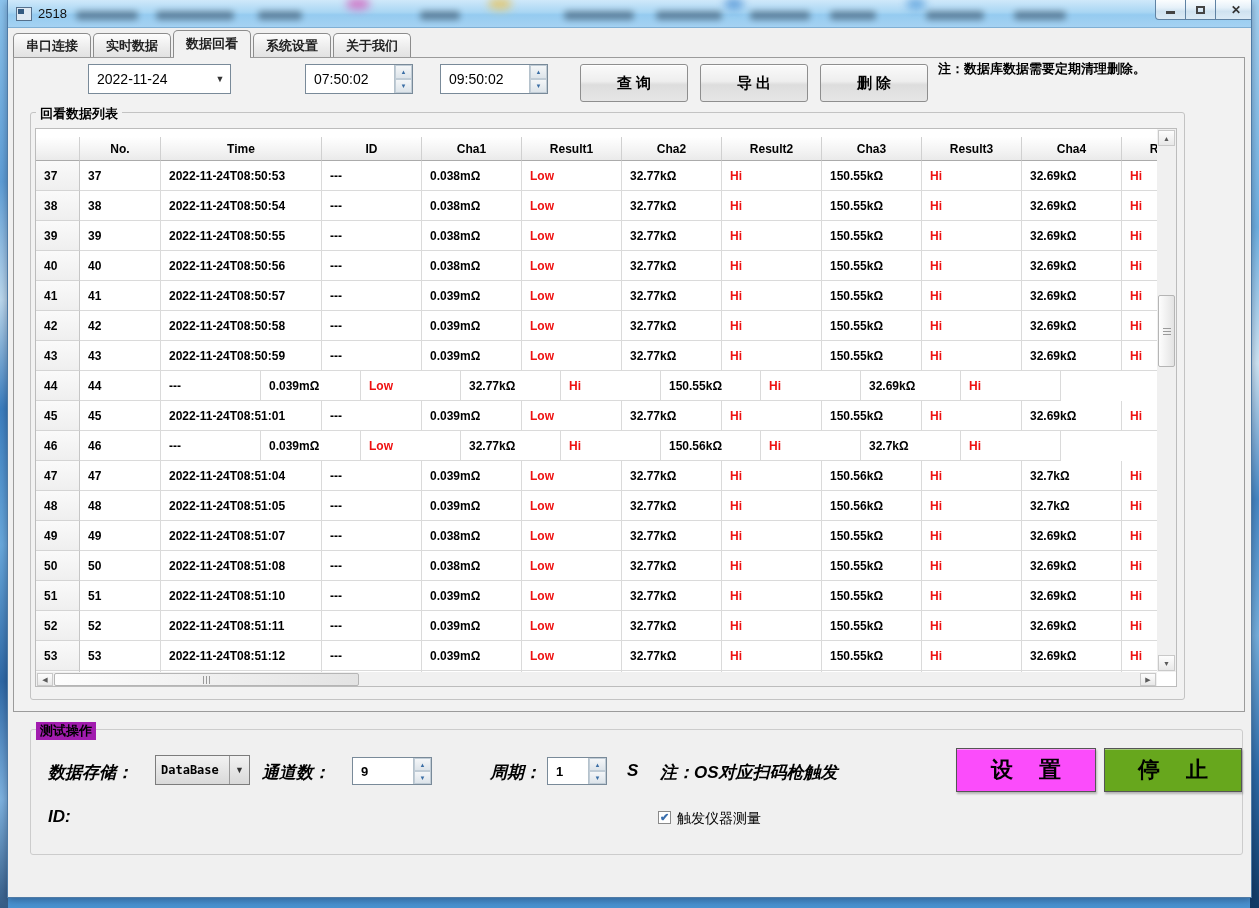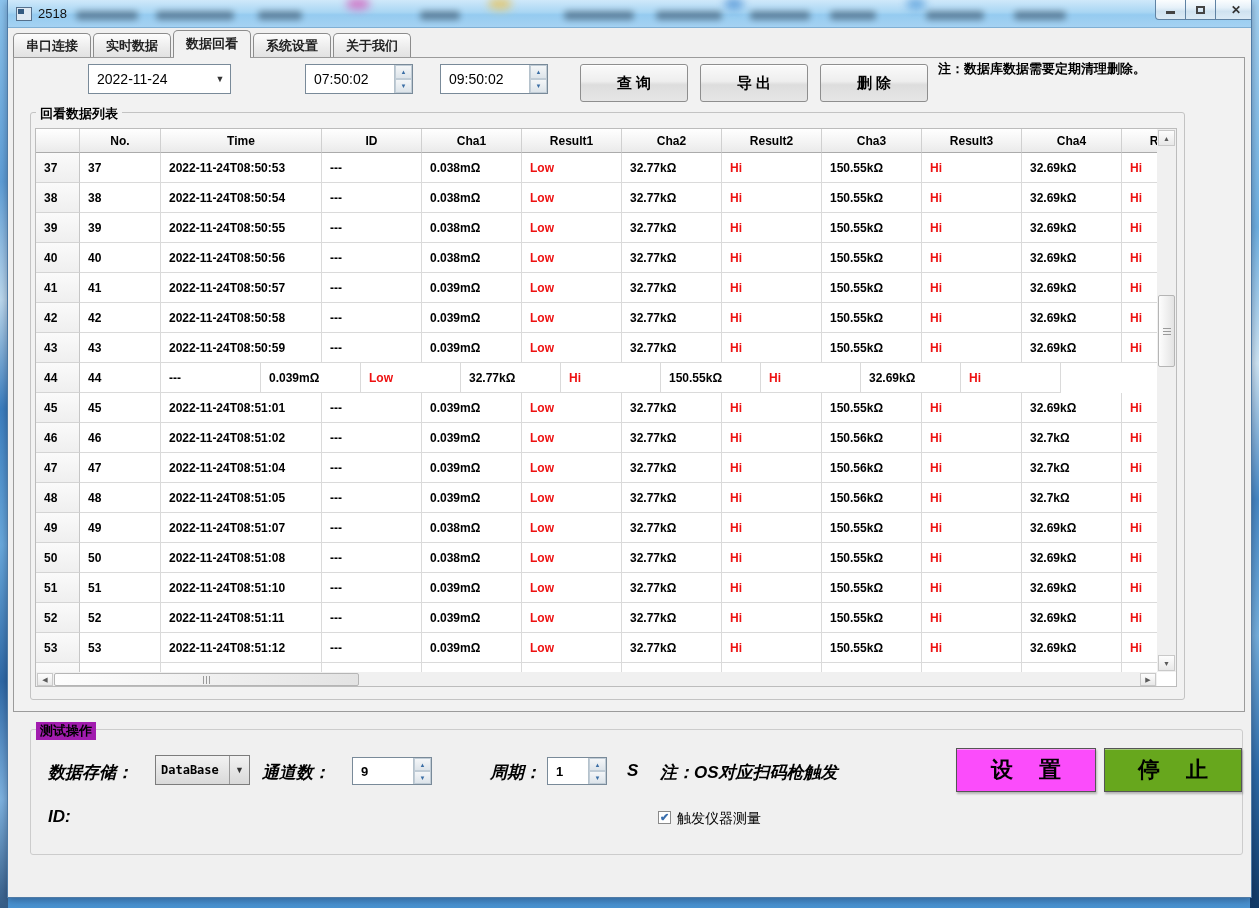--- a/index.html
+++ b/index.html
@@ -65,21 +65,21 @@
       box-shadow:inset 0 1px 0 #fff; display:flex; align-items:center; justify-content:center;
       font-size:15px; font-weight:bold; color:#000; }
 
   
   .groupbox { position:absolute; border:1px solid #c3c3c3; border-radius:3px; }
   .groupbox-label { position:absolute; font-size:13px; font-weight:bold; color:#000; background:#f2f2f2; padding:0 4px; }
 
   
   #grid { position:absolute; left:35px; top:128px; width:1142px; height:559px; background:#fff;
       border:1px solid #bcbcbc; overflow:hidden; }
-  #grid-clip { position:absolute; left:0; top:0; width:1121px; height:543px; overflow:hidden; }
+  #grid-clip { position:absolute; left:0; top:8px; width:1121px; height:543px; overflow:hidden; }
   #grid-inner { position:absolute; left:0; top:0; width:1186px; }
   .hdr-row { display:flex; height:24px; }
   .hdr-cell { border-right:1px solid #d0d0d0; border-bottom:1px solid #ababab;
       background:linear-gradient(180deg,#ffffff,#f3f3f3 60%,#eaeaea);
       font-size:12px; font-weight:bold; display:flex; align-items:center; justify-content:center; color:#000; flex:none; }
   .data-row { display:flex; height:30px; }
   .cell { border-right:1px solid #dadada; border-bottom:1px solid #dadada; background:#fff;
       font-size:12px; font-weight:bold; display:flex; align-items:center; padding-left:8px; color:#000; flex:none; overflow:hidden; white-space:nowrap; }
   .rowhdr { background:linear-gradient(180deg,#fafafa,#efefef); border-right:1px solid #c6c6c6; border-bottom:1px solid #d4d4d4;
       justify-content:flex-start; padding-left:8px; }
@@ -323,21 +323,20 @@
           <div class="cell" style="width: 100px;">32.77kΩ</div>
           <div class="cell red" style="width: 100px;">Hi</div>
           <div class="cell" style="width: 100px;">150.55kΩ</div>
           <div class="cell red" style="width: 100px;">Hi</div>
           <div class="cell" style="width: 100px;">32.69kΩ</div>
           <div class="cell red" style="width: 100px;">Hi</div>
         </div>
         <div class="data-row">
           <div class="cell rowhdr" style="width: 44px;">46</div>
           <div class="cell" style="width: 81px;">46</div>
-          <div class="cell" style="width: 161px;">2022-11-24T08:51:02</div>
           <div class="cell" style="width: 100px;">---</div>
           <div class="cell" style="width: 100px;">0.039mΩ</div>
           <div class="cell red" style="width: 100px;">Low</div>
           <div class="cell" style="width: 100px;">32.77kΩ</div>
           <div class="cell red" style="width: 100px;">Hi</div>
           <div class="cell" style="width: 100px;">150.56kΩ</div>
           <div class="cell red" style="width: 100px;">Hi</div>
           <div class="cell" style="width: 100px;">32.7kΩ</div>
           <div class="cell red" style="width: 100px;">Hi</div>
         </div>

